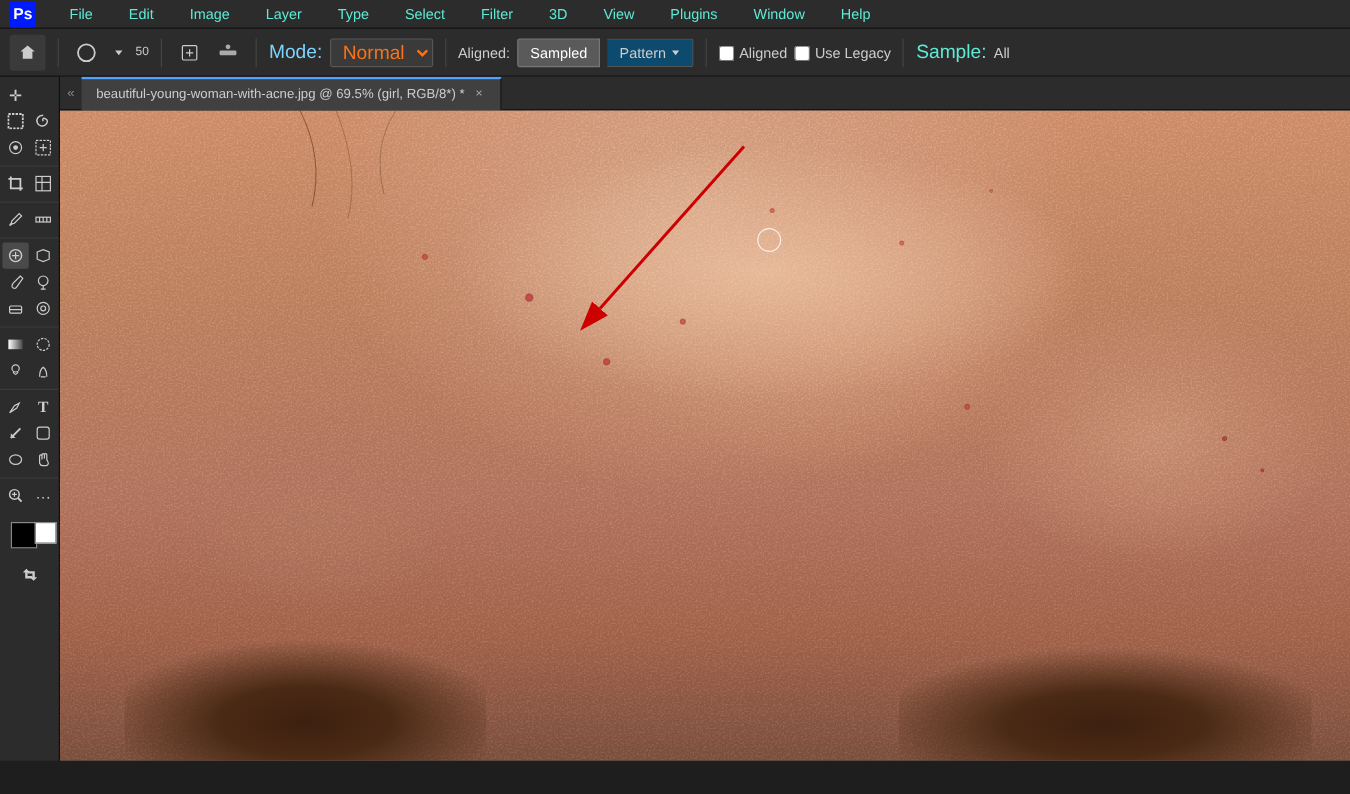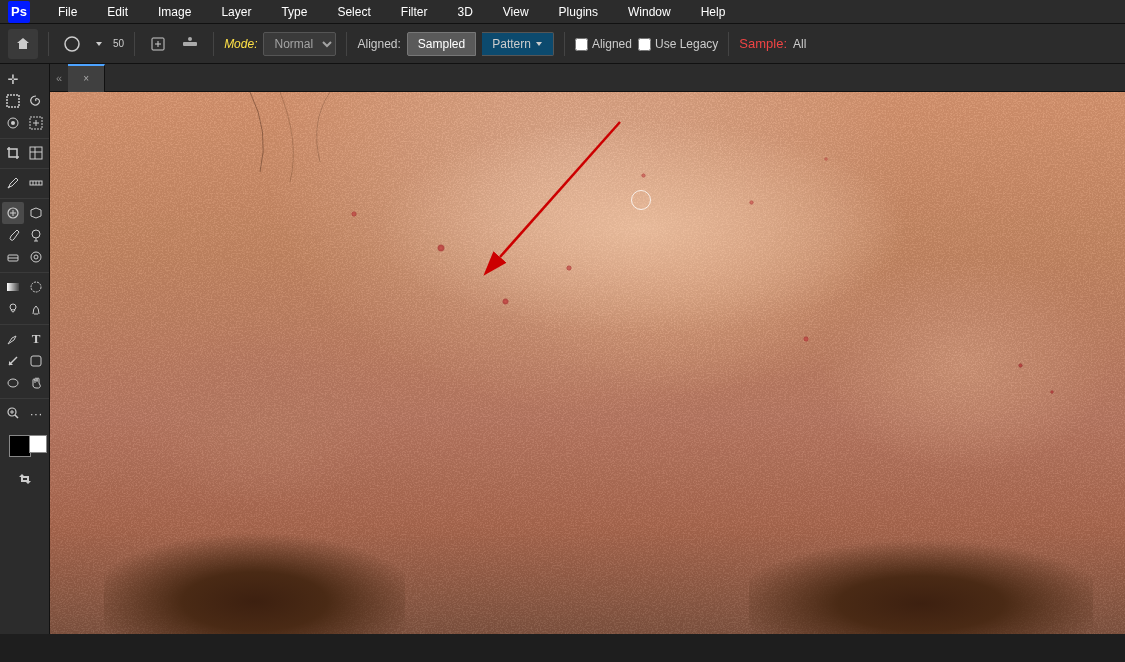--- a/index.html
+++ b/index.html
@@ -4,21 +4,21 @@
   <style>
     * { margin: 0; padding: 0; box-sizing: border-box; }
     body { width: 1125px; height: 662px; overflow: hidden; background: #1e1e1e; font-family: Arial, sans-serif; font-size: 12px; color: #ccc; }
 
     
     #menubar {
       width: 100%; height: 24px; background: #2c2c2c; display: flex; align-items: center;
       padding: 0 8px; gap: 14px; border-bottom: 1px solid #111;
     }
     .menu-item {
-      padding: 2px 8px; color: #ffffff; cursor: pointer; font-size: 12px;
+      padding: 2px 8px; color: #5eead4; cursor: pointer; font-size: 12px;
     }
     .ps-logo {
       width: 22px; height: 22px; background: #001aff; display: flex; align-items: center;
       justify-content: center; font-weight: bold; font-size: 13px; color: #fff; margin-right: 6px;
       border-radius: 2px;
     }
 
     
     #optionsbar {
       width: 100%; height: 40px; background: #2c2c2c; display: flex; align-items: center;
@@ -26,40 +26,40 @@
     }
     .opt-btn {
       display: flex; align-items: center; justify-content: center;
       background: none; border: none; color: #ccc; cursor: pointer; padding: 2px 4px;
     }
     .home-icon-btn {
       width: 30px; height: 30px; background: #3a3a3a; border-radius: 3px;
       display: flex; align-items: center; justify-content: center; cursor: pointer;
     }
     .opt-separator { width: 1px; height: 24px; background: #444; margin: 0 4px; }
-    .mode-label { color: #fde047; font-size: 12px; font-style: italic; }
+    .mode-label { color: #7dd3fc; font-size: 16px; }
     .mode-select {
-      background: #3a3a3a; border: 1px solid #555; color: #a3a3a3; padding: 2px 6px;
-      font-size: 12px; cursor: pointer; height: 24px; border-radius: 2px;
+      background: #3a3a3a; border: 1px solid #555; color: #f97316; padding: 2px 6px;
+      font-size: 16px; cursor: pointer; height: 24px; border-radius: 2px;
     }
     .source-label { color: #ccc; font-size: 12px; }
     .source-sampled {
       background: #5a5a5a; border: 1px solid #777; color: #fff; padding: 2px 10px;
       font-size: 12px; cursor: pointer; height: 24px; border-radius: 2px 0 0 2px;
     }
     .source-pattern {
       background: #0c4a6e; border: 1px solid #555; border-left: none; color: #ccc;
       padding: 2px 10px; font-size: 12px; cursor: pointer; height: 24px;
       border-radius: 0 2px 2px 0; display: flex; align-items: center; gap: 4px;
     }
     .checkbox-group {
       display: flex; align-items: flex-end; gap: 4px; color: #ccc; font-size: 12px;
     }
     .checkbox-group input { accent-color: #aaa; }
-    .sample-label { color: #ef4444; font-size: 13px; }
+    .sample-label { color: #5eead4; font-size: 16px; }
     .sample-value { color: #ccc; font-size: 12px; }
 
     
     #main {
       display: flex; width: 100%; height: calc(662px - 24px - 40px - 28px);
     }
 
     
     #toolbar {
       width: 50px; background: #2c2c2c; border-right: 1px solid #111;
@@ -446,20 +446,21 @@
         </svg>
       </div>
     </div>
   </div>
 
   <div id="canvas-area">
 
     <div id="tabbar">
       <span class="collapse-btn">«</span>
       <div class="tab active">
+        <span>beautiful-young-woman-with-acne.jpg @ 69.5% (girl, RGB/8*) *</span>
         <span class="tab-close">×</span>
       </div>
     </div>
 
     <div id="canvas-content">
       <div class="skin-canvas">
 
         <svg width="100%" height="100%" style="position:absolute; top:0; left:0; opacity:0.3;">
           <filter id="noise">
             <feTurbulence type="fractalNoise" baseFrequency="0.65" numOctaves="3" stitchTiles="stitch"></feTurbulence>

